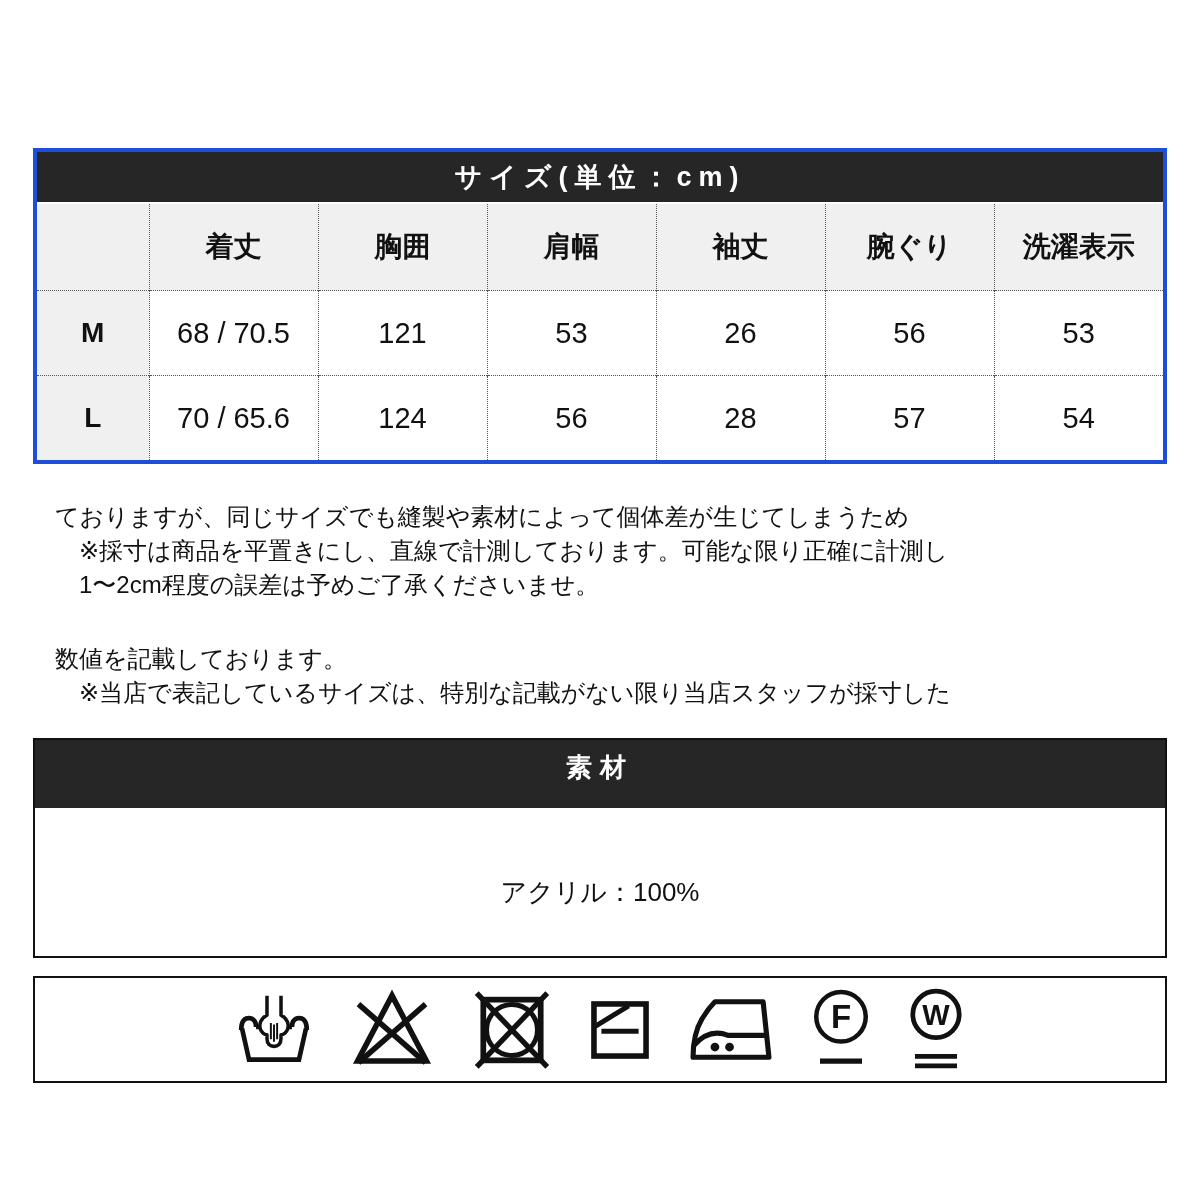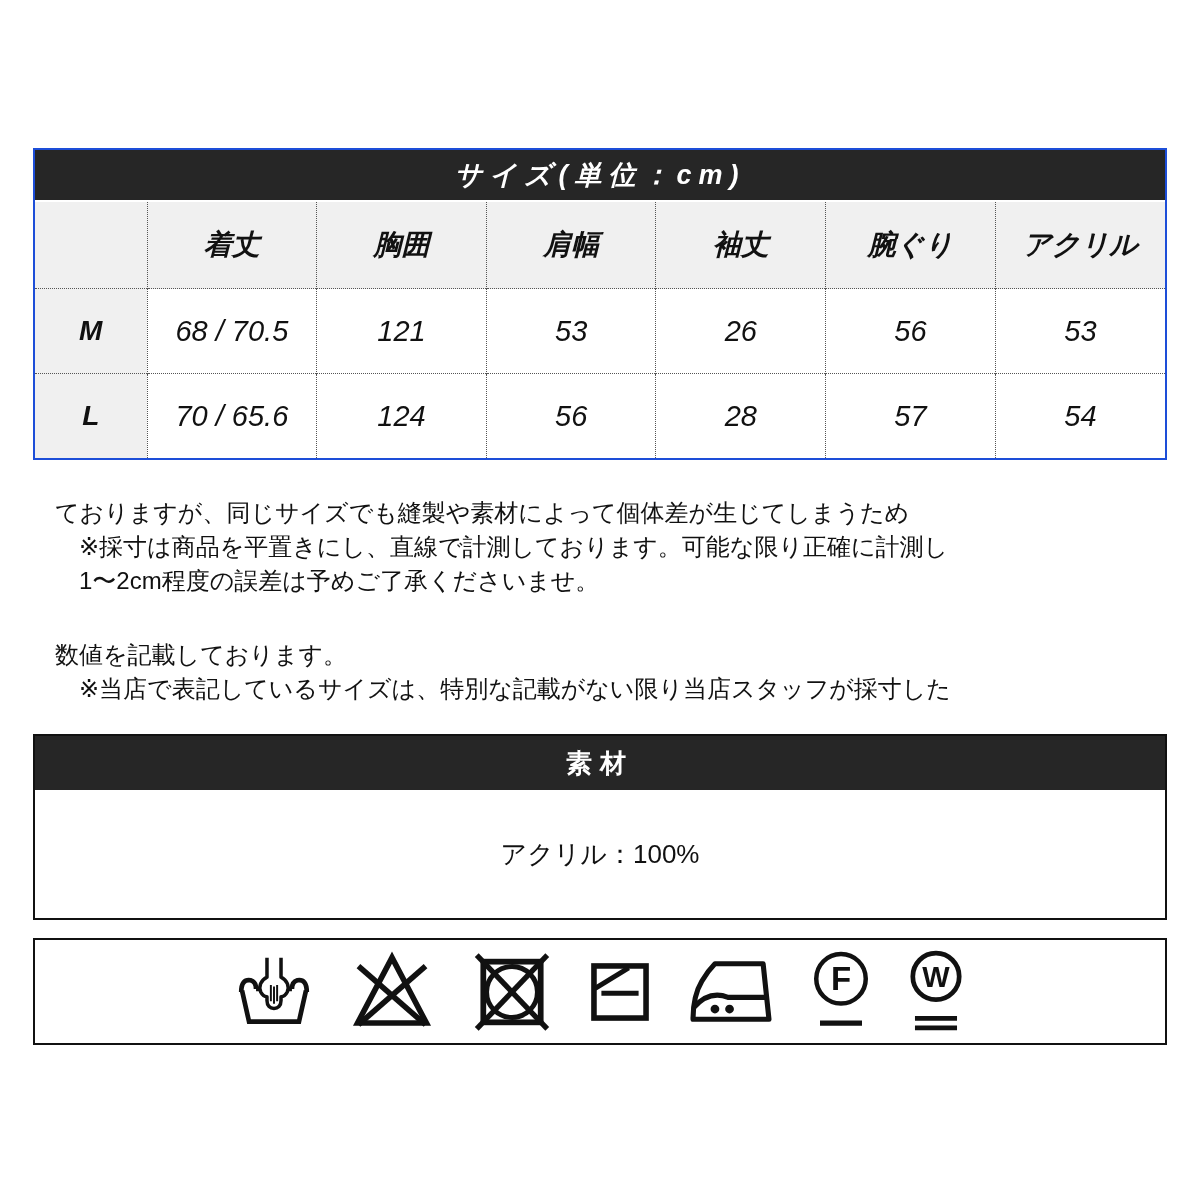--- a/index.html
+++ b/index.html
@@ -6,21 +6,21 @@
   body {
     width:1200px; height:1200px;
     background:#ffffff;
     font-family:"Liberation Sans","DejaVu Sans",sans-serif;
     color:#111111;
     -webkit-font-smoothing:antialiased;
   }
   .page { width:1134px; margin:0 auto; padding-top:148px; }
 
   
-  .size-section { border:2px solid #1d4ed8; background:#0f766e;font-style:italic; }
+  .size-section { border:4px solid #1d4ed8; background:#0f766e; }
   .bar {
     background:#262626; color:#fff;
     text-align:center; font-weight:bold;
   }
   .size-bar {
     height:50px; line-height:50px; font-size:27px; letter-spacing:7px;
     border-bottom:2px solid #fff;
   }
   table.size-table {
     width:100%; border-collapse:collapse; table-layout:fixed;
@@ -45,24 +45,25 @@
   .notes { margin:36px 0 0 22px; font-size:24px; color:#111; }
   .note { margin:0; line-height:34px; }
   .note + .note { margin-top:40px; }
   .note .note-line { display:block; }
   .note .note-line:not(:first-child) { padding-left:24px; }
 
   
   .info-section { border:2px solid #111; background:#fff; }
   .material-section { margin-top:28px; }
   .care-section { margin-top:18px; }
-  .info-bar { height:54px; line-height:54px; font-size:26px; letter-spacing:8px; }
+  .info-bar { height:68px; line-height:54px; font-size:26px; letter-spacing:8px; }
   .material-body {
     height:128px; display:flex; align-items:center; justify-content:center;
     font-size:26px;
+    margin-top:20px;
   }
   .care-body {
     height:103px; display:flex; align-items:center; justify-content:center;
     gap:36px;
   }
   .care-icon { display:flex; align-items:center; justify-content:center; }
   .care-icon svg { display:block; }
 </style>
 </head>
 <body>
@@ -82,21 +83,21 @@
           <col>
         </colgroup>
       <thead>
         <tr>
           <th></th>
           <th>着丈</th>
           <th>胸囲</th>
           <th>肩幅</th>
           <th>袖丈</th>
           <th>腕ぐり</th>
-          <th>アクリル</th>
+          <th>洗濯表示</th>
         </tr>
       </thead>
       <tbody>
         <tr>
           <th>M</th>
           <td>68 / 70.5</td>
           <td>121</td>
           <td>53</td>
           <td>26</td>
           <td>56</td>

